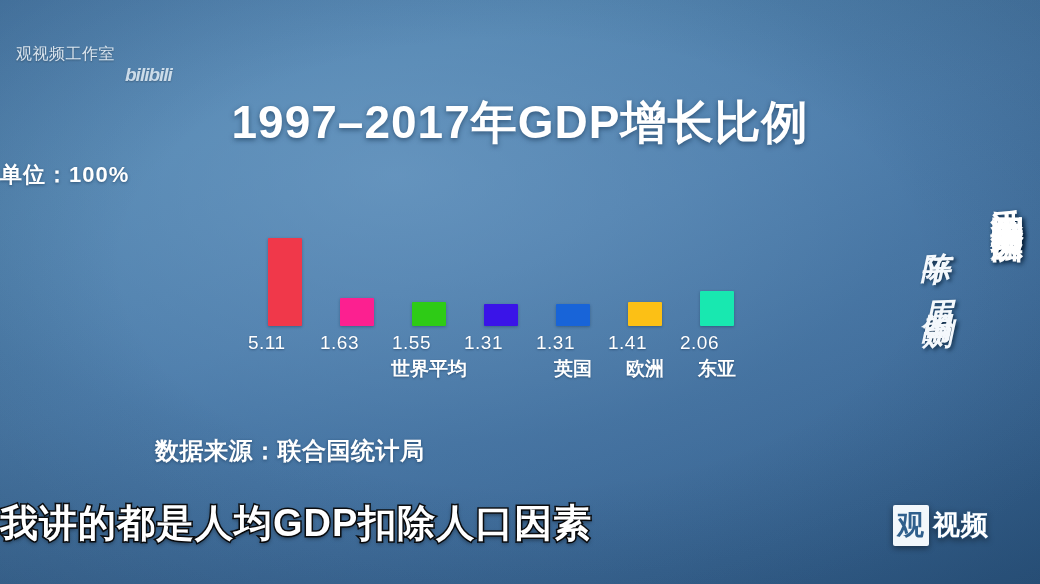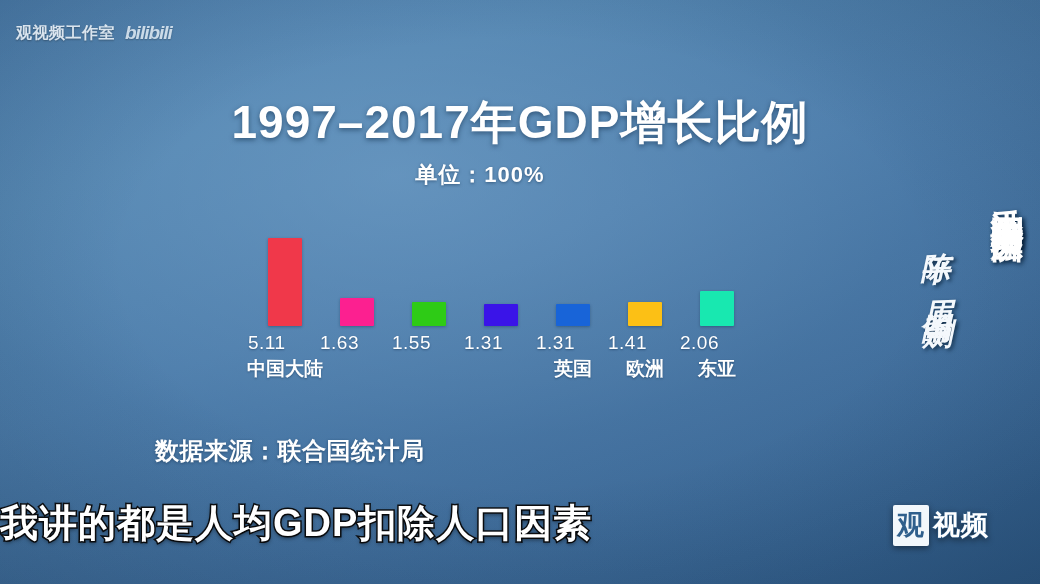--- a/index.html
+++ b/index.html
@@ -33,54 +33,54 @@
     position: absolute;
     left: 16px;
     top: 22px;
     display: flex;
     align-items: center;
     gap: 10px;
     opacity: 0.88;
   }
   #watermark .wm-text {
     font-size: 16px;
-    font-weight: 700;
+    font-weight: 400;
     color: #eef4f9;
     letter-spacing: 0.5px;
     text-shadow: 0 1px 2px rgba(0,0,0,0.35);
   }
   #watermark .wm-bili {
     font-size: 19px;
     font-weight: 700;
     font-style: italic;
     color: #e9f1f8;
     letter-spacing: -1px;
     opacity: 0.92;
     text-shadow: 0 1px 2px rgba(0,0,0,0.3);
+    margin-top: 42px;
   }
 
   
   #title {
     position: absolute;
     left: 0;
     top: 92px;
     width: 1040px;
     text-align: center;
     font-size: 46px;
     font-weight: 700;
     color: #ffffff;
     letter-spacing: 1px;
     text-shadow: 0 2px 5px rgba(12,40,70,0.55);
   }
   #subtitle {
     position: absolute;
     left: 0;
     top: 160px;
     width: 960px;
-    text-align: center;
     font-size: 22px;
     font-weight: 700;
     color: #ffffff;
     letter-spacing: 1px;
     text-shadow: 0 1px 3px rgba(12,40,70,0.5);
   }
 
   
   #chart {
     position: absolute;
@@ -231,33 +231,33 @@
 
   <div id="title">1997–2017年GDP增长比例</div>
   <div id="subtitle">单位：100%</div>
 
   <div id="chart">
       <div class="bar-col" style="left: 0px;">
         <div class="bar-wrap">
           <div class="bar" style="height: 88px; background: rgb(240, 56, 74);"></div>
         </div>
         <div class="bar-value">5.11</div>
-        <div class="bar-label">中国大陆</div>
       </div>
       <div class="bar-col" style="left: 72px;">
         <div class="bar-wrap">
           <div class="bar" style="height: 28px; background: rgb(252, 32, 144);"></div>
         </div>
         <div class="bar-value">1.63</div>
       </div>
       <div class="bar-col" style="left: 144px;">
         <div class="bar-wrap">
           <div class="bar" style="height: 24px; background: rgb(46, 203, 22);"></div>
         </div>
         <div class="bar-value">1.55</div>
+        <div class="bar-label">世界平均</div>
       </div>
       <div class="bar-col" style="left: 216px;">
         <div class="bar-wrap">
           <div class="bar" style="height: 22px; background: rgb(58, 20, 232);"></div>
         </div>
         <div class="bar-value">1.31</div>
       </div>
       <div class="bar-col" style="left: 288px;">
         <div class="bar-wrap">
           <div class="bar" style="height: 22px; background: rgb(24, 100, 216);"></div>

